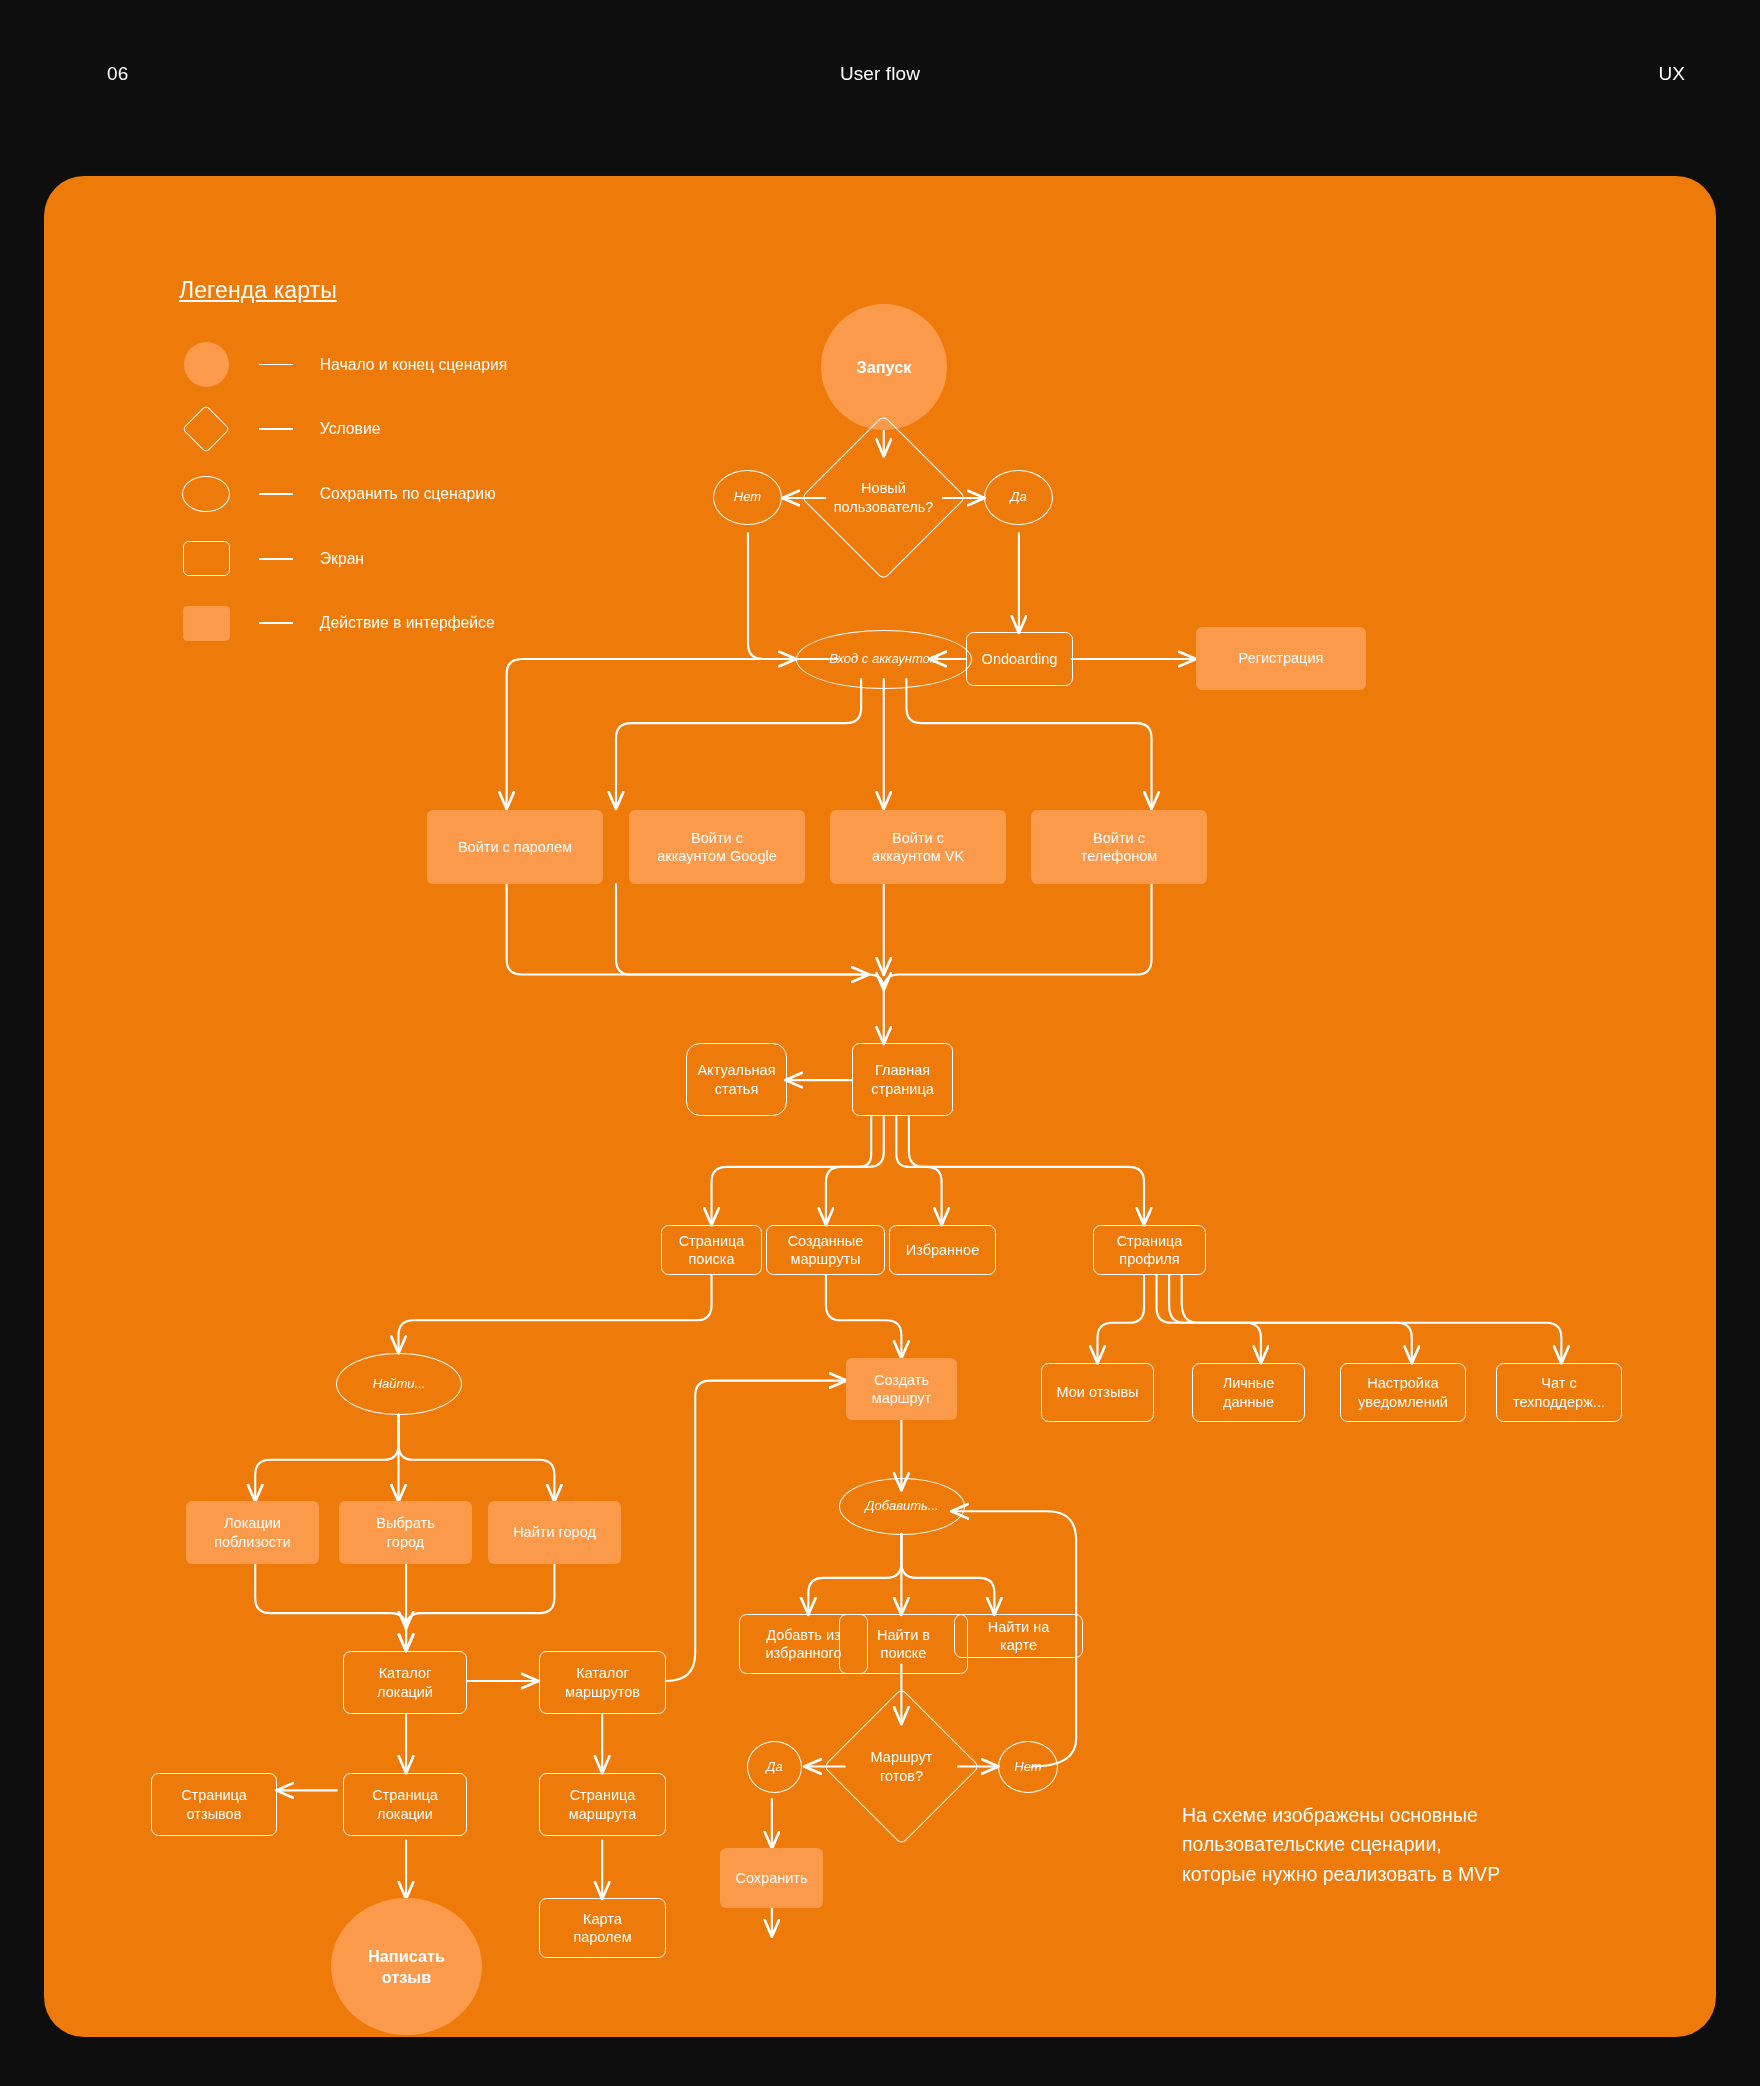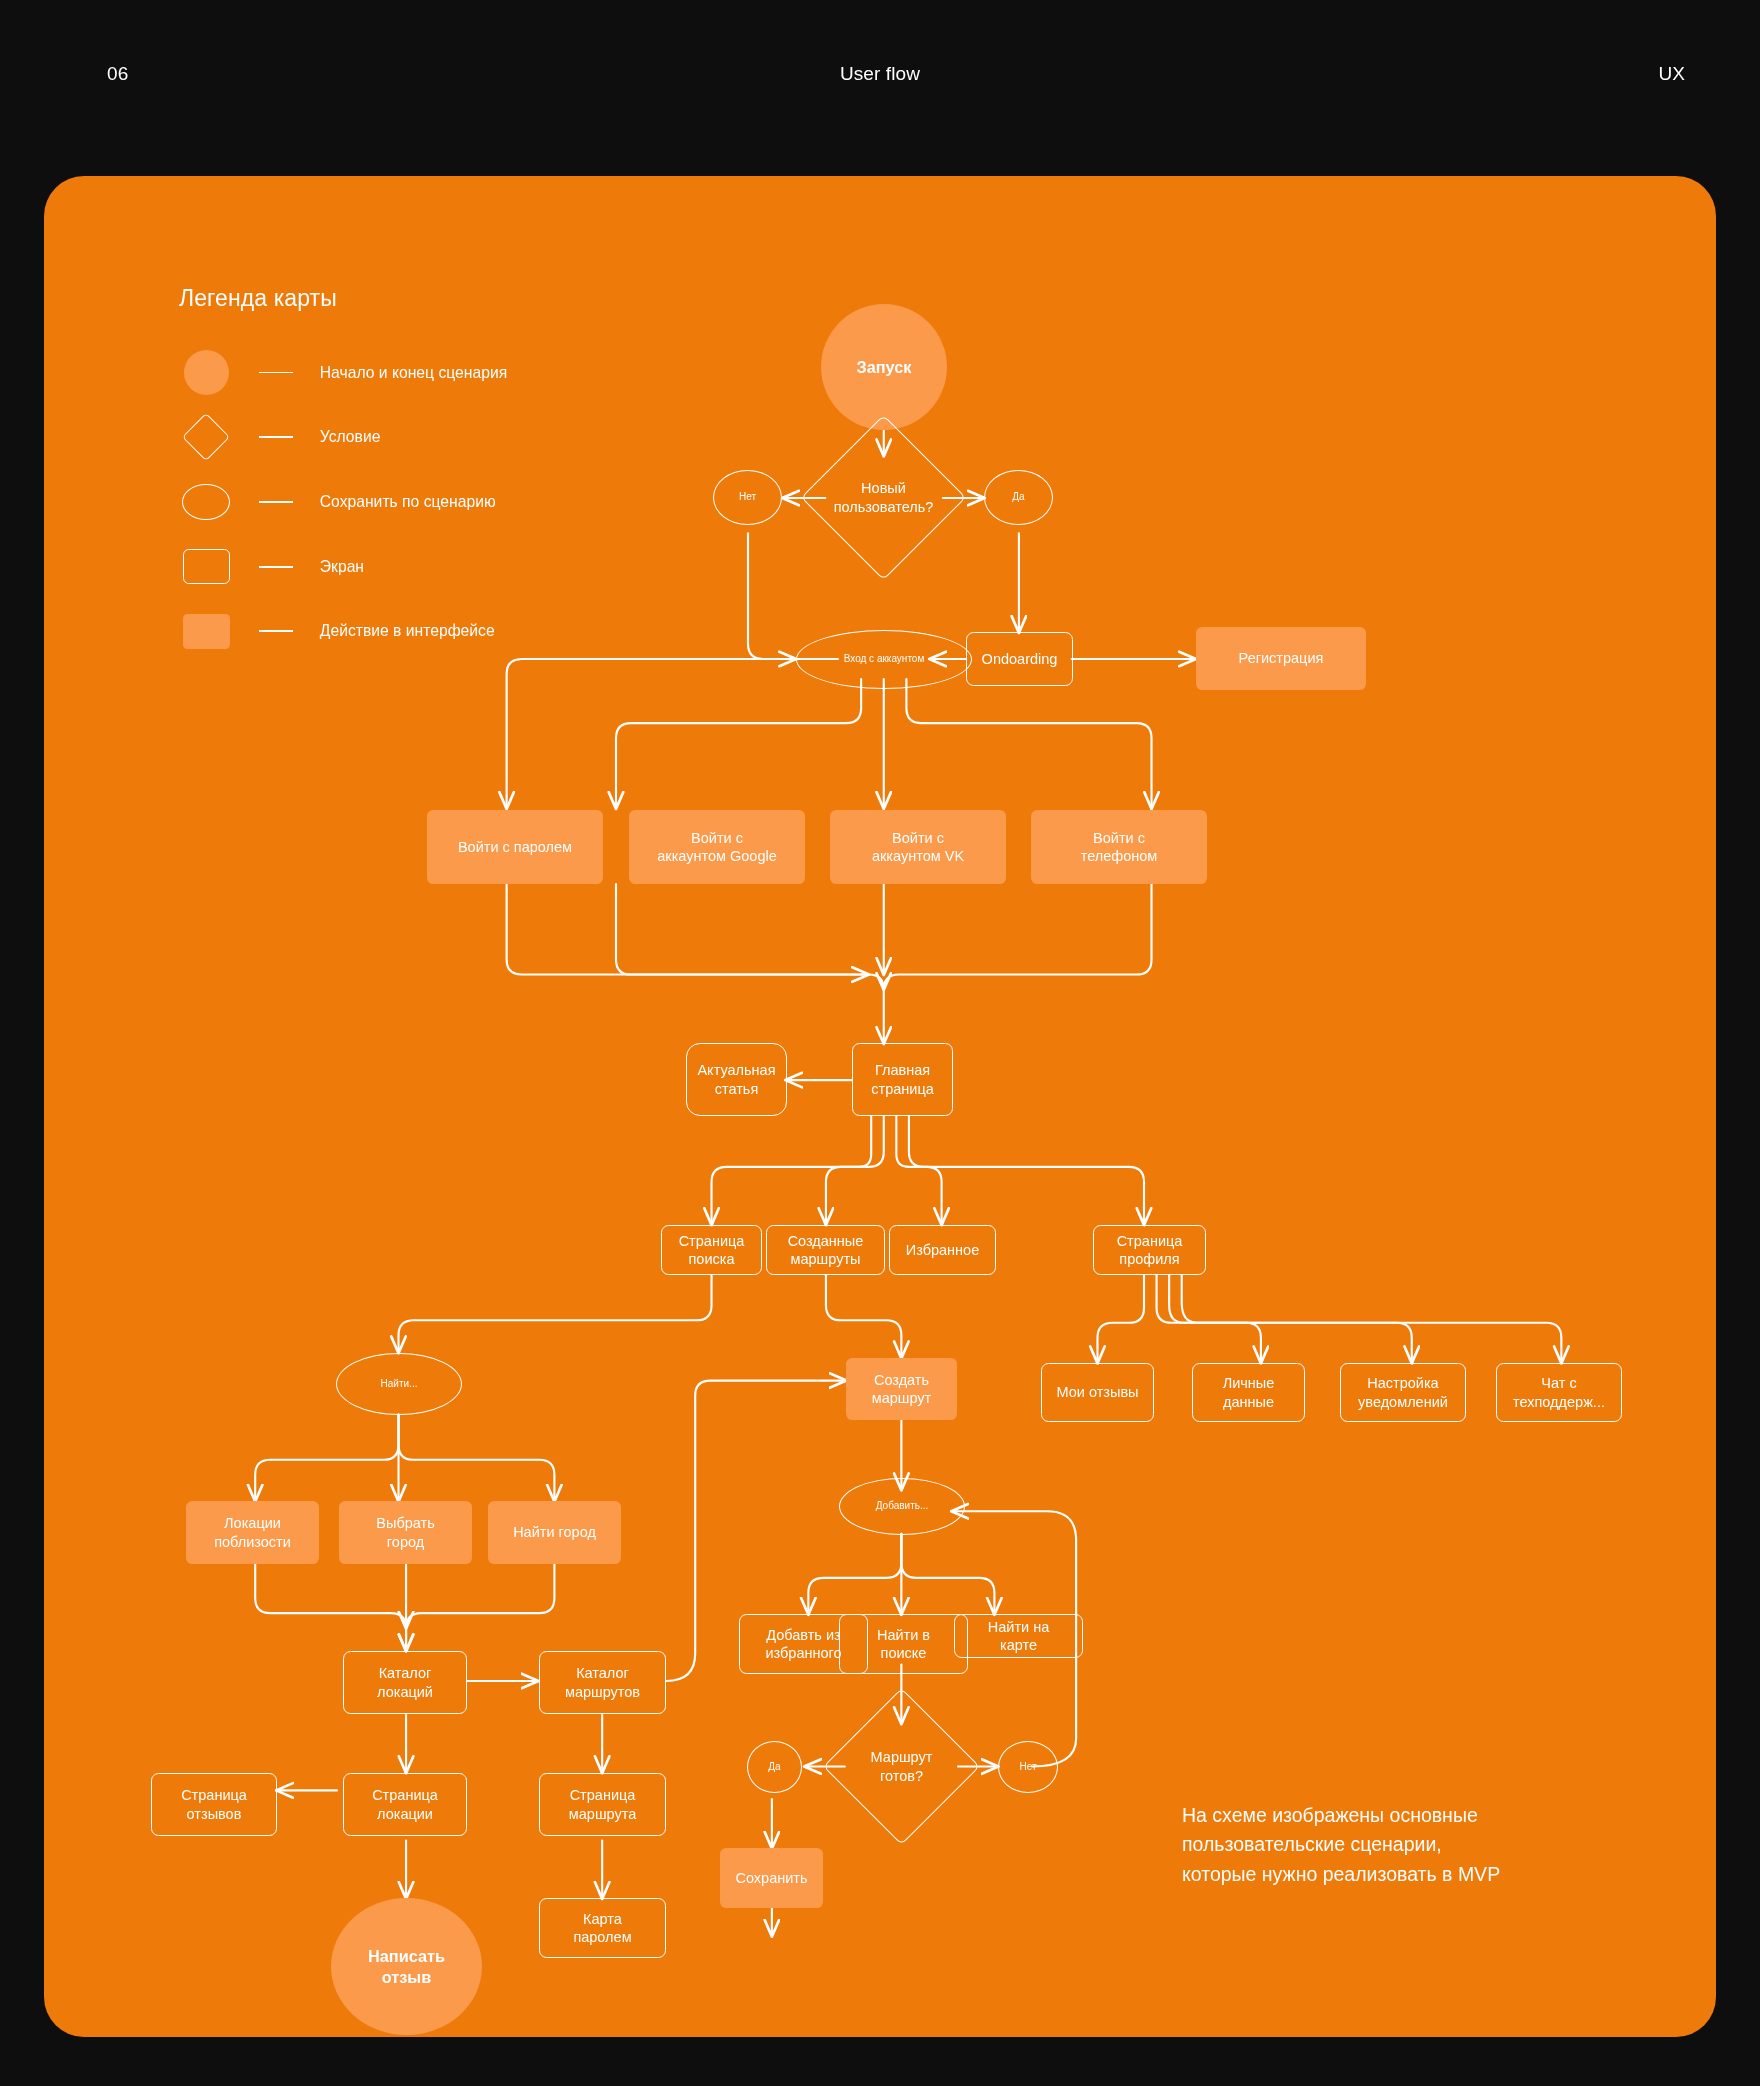--- a/index.html
+++ b/index.html
@@ -43,22 +43,23 @@
     overflow: hidden;
   }
 
   
   #legend { position: absolute; left: 135px; top: 97px; width: 503px; }
   #legend-title {
     color: #ffffff;
     font-size: 23px;
     font-weight: 400;
     letter-spacing: 0.1px;
-    margin: 12px 0 36px 0;
+    margin: 4px 0 36px 0;
     white-space: nowrap;
+    text-decoration: underline;
   }
   .legend-row {
     display: flex;
     align-items: center;
     height: 49px;
     margin-bottom: 15.7px;
   }
   .legend-glyph {
     width: 54px; height: 49px;
     display: flex; align-items: center; justify-content: center;
@@ -85,21 +86,21 @@
     position: absolute;
     display: flex; align-items: center; justify-content: center;
     text-align: center;
     color: #ffffff;
     line-height: 1.25;
     padding: 2.5px 5px;
     white-space: pre-line;
   }
   .n-screen  { border: 1.9px solid #ffffff; border-radius: 7.5px; background: transparent; font-size: 14.5px; }
   .n-action  { background: #fb9a4b; border-radius: 6.3px; font-size: 14.5px; }
-  .n-ellipse { border: 1.9px solid #ffffff; border-radius: 50%; background: transparent; font-size: 10px; }
+  .n-ellipse { border: 1.9px solid #ffffff; border-radius: 50%; background: transparent; font-size: 13px; font-style: italic; }
   .n-terminal{ background: #fb9a4b; border-radius: 50%; font-size: 16.3px; font-weight: 700; }
   .n-diamond-wrap { position: absolute; }
   .n-diamond-shape {
     position: absolute; left: 0; top: 0; width: 100%; height: 100%;
     border: 1.9px solid #ffffff; border-radius: 6.3px;
     transform: rotate(45deg);
   }
   .n-diamond-text {
     position: absolute; left: 0; top: 0; width: 100%; height: 100%;
     display: flex; align-items: center; justify-content: center;

